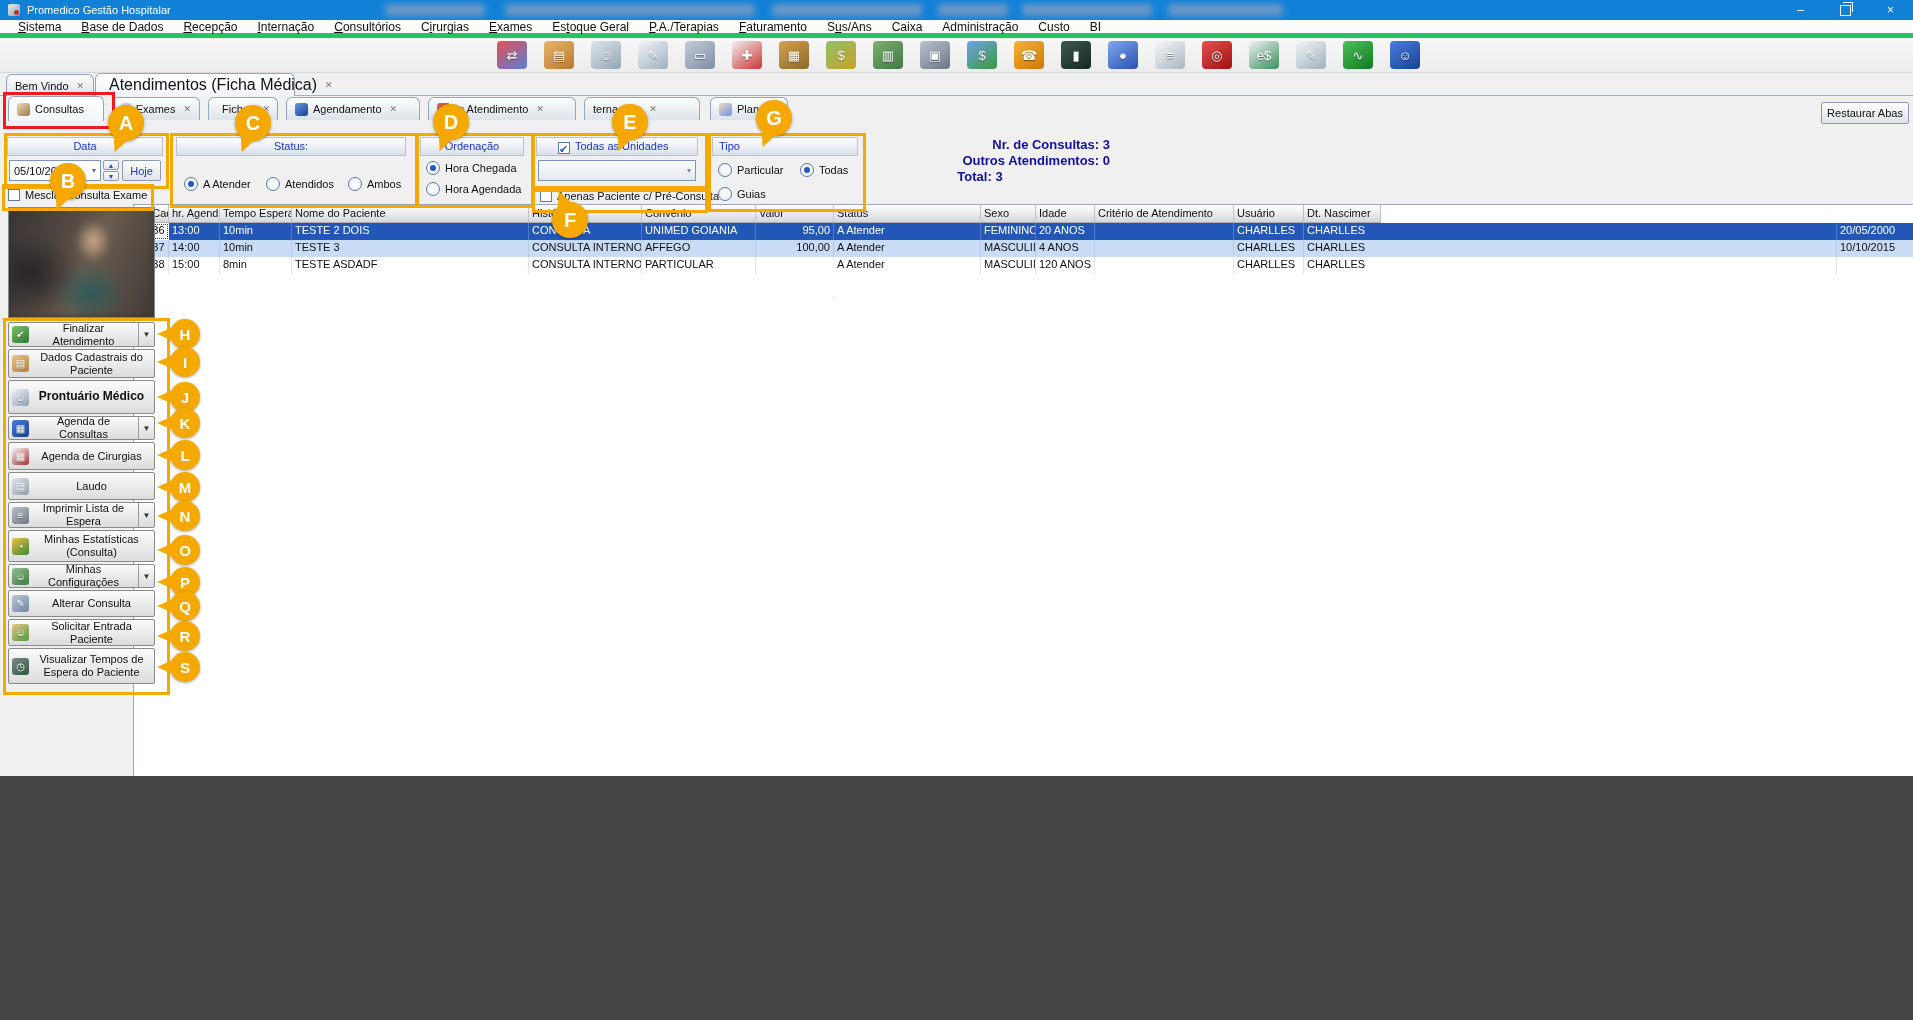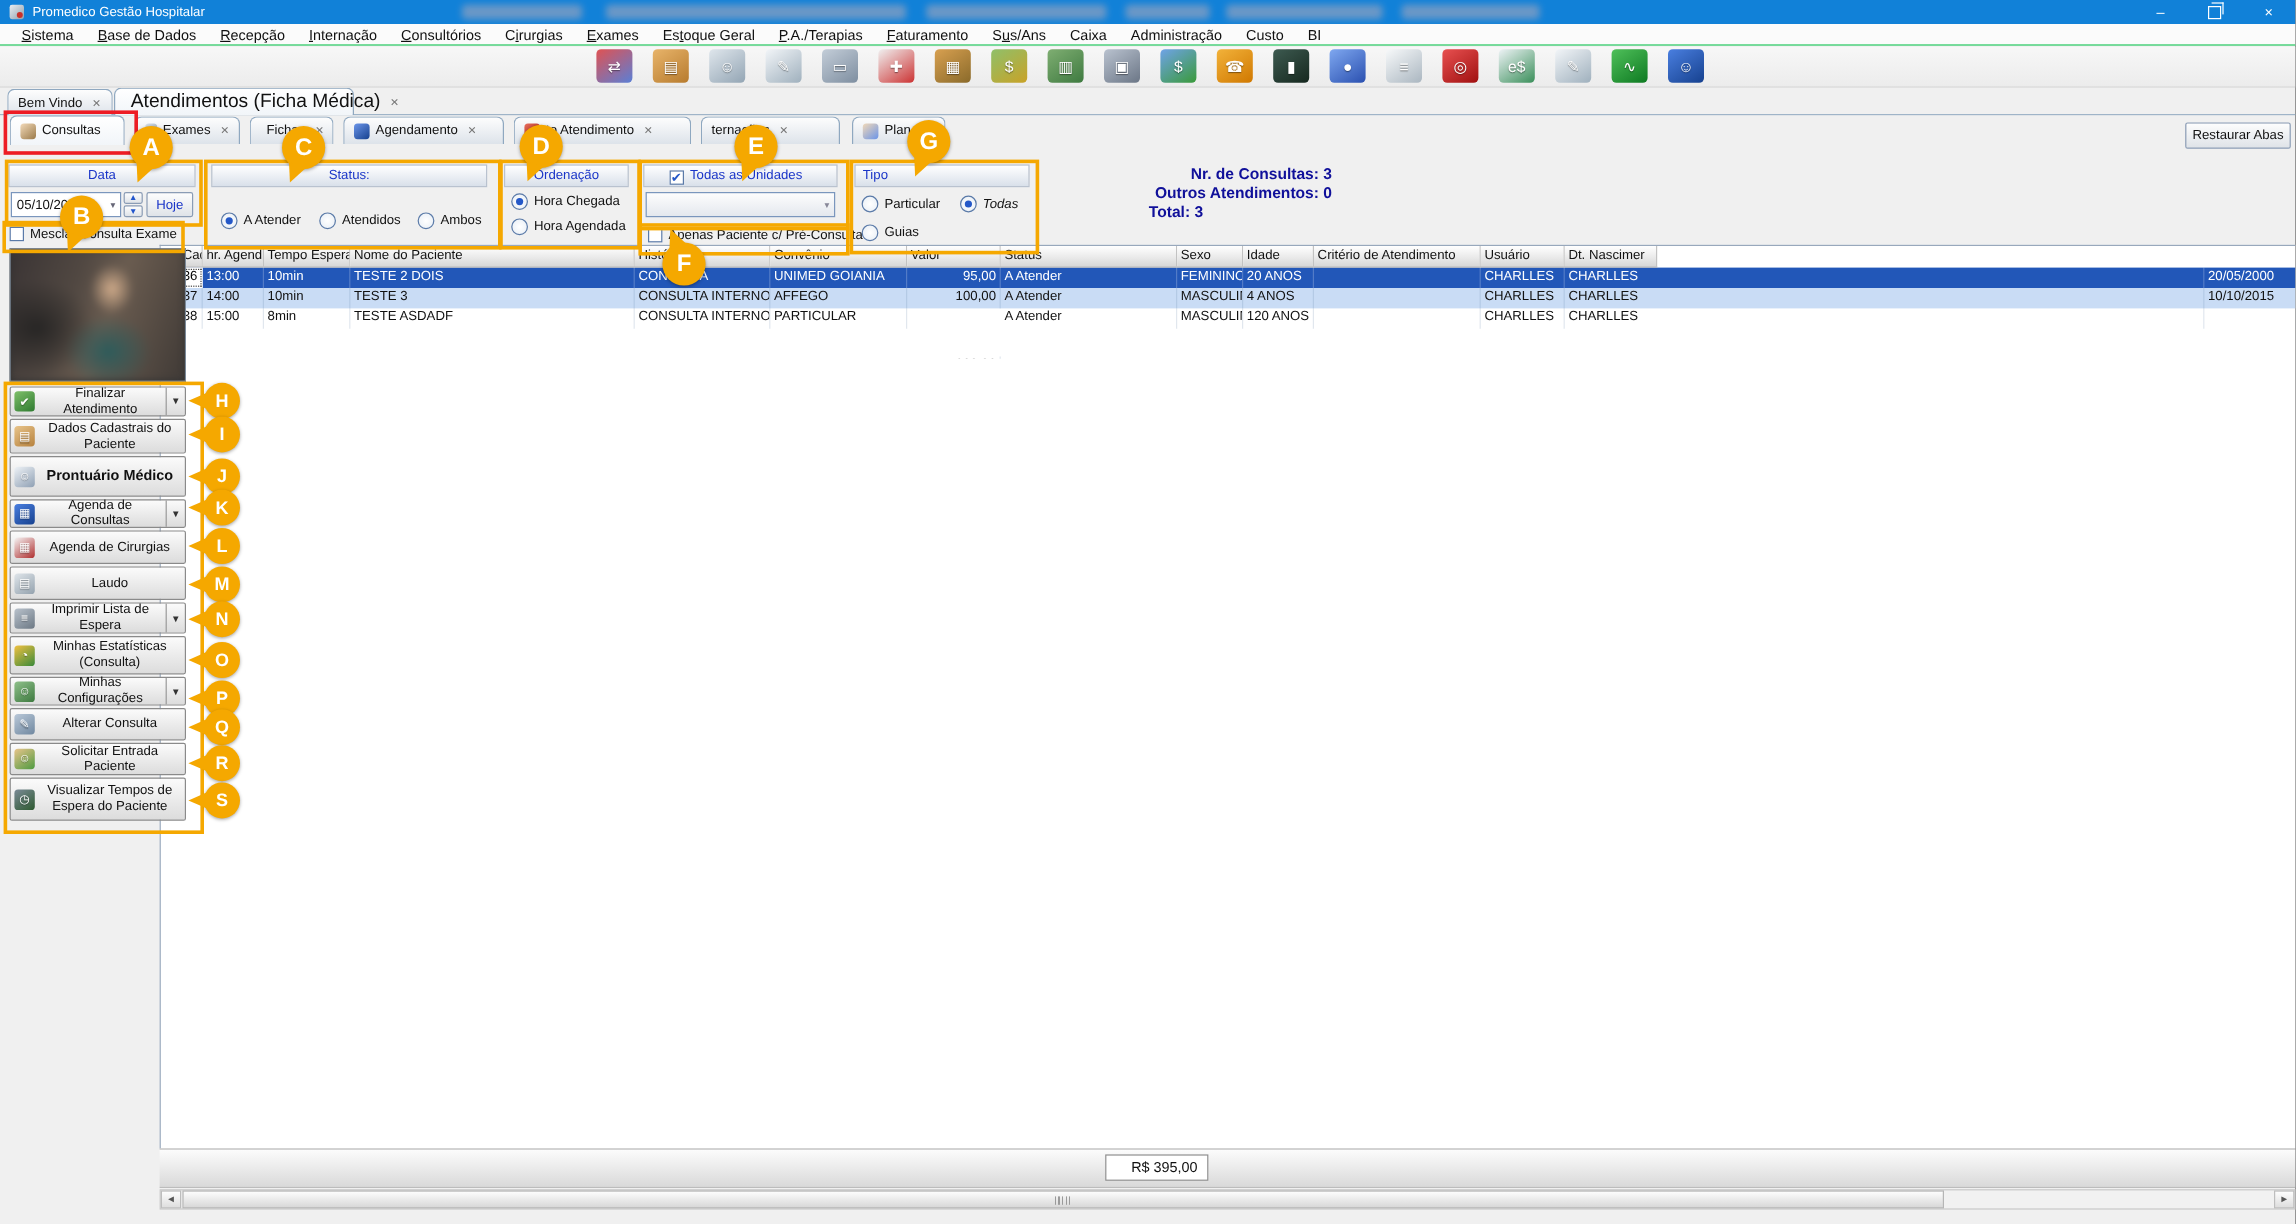--- a/index.html
+++ b/index.html
@@ -1,30 +1,30 @@
 <!DOCTYPE html>
 <html><head>
 <meta charset="utf-8">
 <style>
   html,body{margin:0;padding:0;background:#444;}
-  #app{position:relative;width:1913px;height:1020px;background:#f0f0f0;overflow:hidden;
+  #app{position:relative;width:1913px;height:776px;background:#f0f0f0;overflow:hidden;
        font-family:"Liberation Sans",sans-serif;font-size:11px;color:#111;}
   .abs{position:absolute;}
   
   .titlebar{left:0;top:0;width:1913px;height:20px;background:#1181d8;color:#fff;display:flex;align-items:center;}
   .appicon{width:12px;height:12px;margin:0 7px 0 8px;border-radius:2px;
            background:linear-gradient(135deg,#e8edf2,#8fa0ad);position:relative;}
   .appicon::after{content:"";position:absolute;right:1px;bottom:1px;width:5px;height:5px;border-radius:50%;background:#c8302a;}
   .title-text{font-size:11px;}
   .redact{position:absolute;top:4px;height:12px;border-radius:3px;background:#7b9cc4;filter:blur(3px);opacity:.85;}
   .wctl{position:absolute;top:0;width:45px;height:20px;display:flex;align-items:center;justify-content:center;color:#fff;font-size:12px;}
   .restore-glyph{width:9px;height:9px;border:1px solid #fff;position:relative;background:#1181d8;}
   .restore-glyph::before{content:"";position:absolute;left:2px;top:-4px;width:9px;height:9px;border:1px solid #fff;border-bottom:none;border-left:none;}
   
-  .menubar{left:0;top:20px;width:1913px;height:18px;background:#fbfbfb;border-bottom:1px solid #22c55e;display:flex;align-items:center;padding-left:8px;box-sizing:border-box;}
+  .menubar{left:0;top:20px;width:1913px;height:18px;background:#fbfbfb;border-bottom:5px solid #22c55e;display:flex;align-items:center;padding-left:8px;box-sizing:border-box;}
   .menu-item{padding:0 10px;font-size:12px;color:#101010;white-space:nowrap;}
   .menu-item u{text-decoration:underline;}
   
   .toolbar{left:0;top:39px;width:1913px;height:33px;background:linear-gradient(#f7f7f7,#ececec);border-bottom:1px solid #d8d8d8;}
   .tbicon{position:absolute;top:2px;width:30px;height:28px;border-radius:4px;display:flex;align-items:center;justify-content:center;
           color:#fff;font-size:13px;text-shadow:0 1px 1px rgba(0,0,0,.45);}
   
   .tab{position:absolute;box-sizing:border-box;border:1px solid #8fa8c0;border-bottom:none;border-radius:6px 6px 0 0;
        background:linear-gradient(#fdfdfd,#dde3ea);display:flex;align-items:center;padding:0 8px;gap:5px;white-space:nowrap;}
   .tab.active{background:linear-gradient(#ffffff,#f1f5f9);z-index:3;}
@@ -264,21 +264,21 @@
   </div>
 
   <div class="panel-hdr" style="left:712px;top:137px;width:146px;text-align:left;padding-left:6px;">Tipo</div>
   <div id="tipo-options">
       <div class="opt abs" style="left: 718px; top: 163px;">
         <div class="radio"></div>
         <div style="display: inline;">Particular</div>
       </div>
       <div class="opt abs" style="left: 800px; top: 163px;">
         <div class="radio sel"></div>
-        <div style="display: inline; font-style: italic;">Todas</div>
+        <div style="display: inline;">Todas</div>
       </div>
       <div class="opt abs" style="left: 718px; top: 187px;">
         <div class="radio"></div>
         <div style="display: inline;">Guias</div>
       </div>
     </div>
 
   <div id="stats">
       <div class="stat-line" style="left: 850px; top: 137px;">Nr. de Consultas: 3</div>
       <div class="stat-line" style="left: 850px; top: 153px;">Outros Atendimentos: 0</div>

